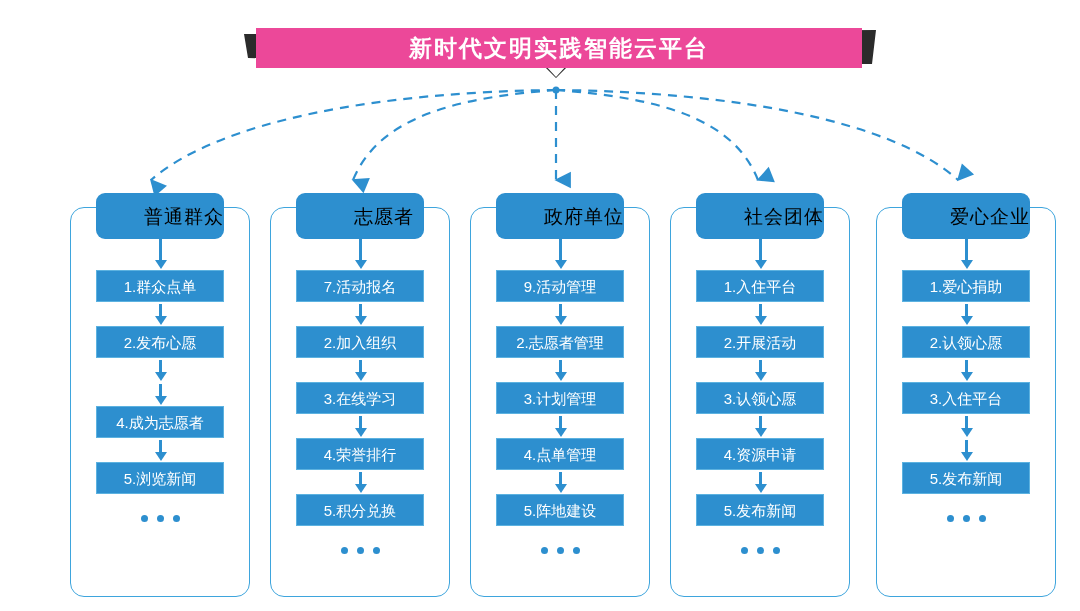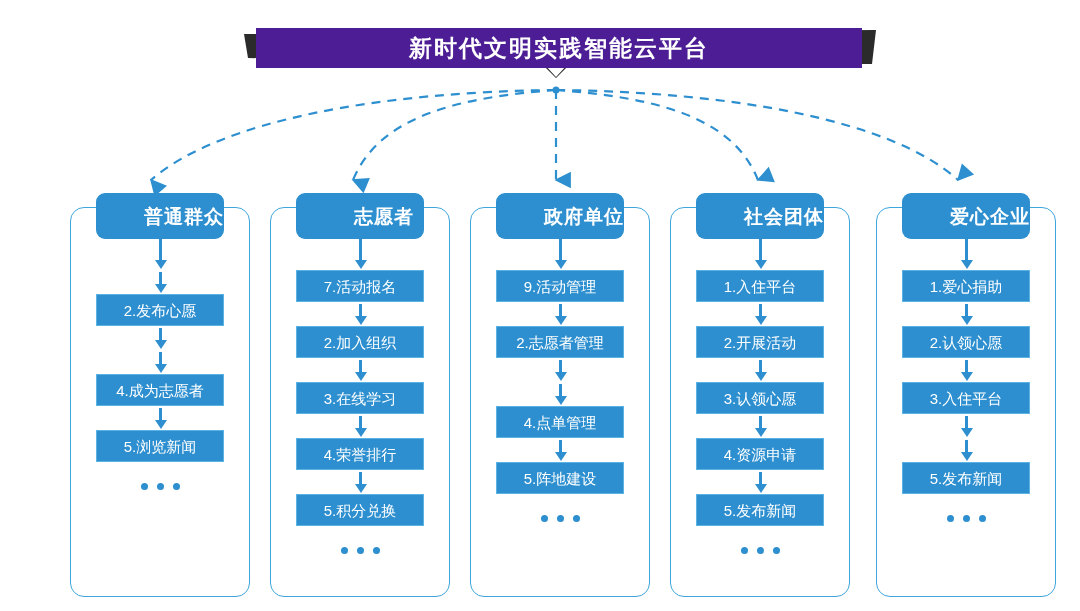--- a/index.html
+++ b/index.html
@@ -35,21 +35,21 @@
     top: 28px;
     width: 640px;
     height: 56px;
   }
   .banner-title {
     position: absolute;
     left: 256px;
     top: 28px;
     width: 606px;
     height: 40px;
-    background: #4c1d95;
+    background: #ec4899;
     display: flex;
     align-items: center;
     justify-content: center;
     box-sizing: border-box;
   }
   .banner-title span {
     color: #ffffff;
     font-size: 23px;
     font-weight: bold;
     letter-spacing: 2px;
@@ -105,23 +105,23 @@
     width: 128px;
     height: 46px;
     background: #2d8fcf;
     border-radius: 9px;
     display: flex;
     align-items: center;
     justify-content: center;
     z-index: 3;
   }
   .col-header span {
-    color: #ffffff;
+    color: #000000;
     font-size: 19px;
-    font-weight: bold;
+    font-weight: normal;
     letter-spacing: 1px;
     line-height: 1;
     white-space: nowrap;
     margin-left: 48px;
   }
 
   .items {
     position: absolute;
     left: 0;
     top: 77px;
@@ -261,20 +261,23 @@
     <div class="column col-0">
       <div class="card"></div>
       <div class="col-header">
         <span>普通群众</span>
       </div>
       <div class="head-arrow">
         <div class="shaft"></div>
         <div class="head"></div>
       </div>
       <div class="items">
+        <div class="item-box">
+            <span>1.群众点单</span>
+          </div>
         <div class="step-arrow">
             <div class="shaft"></div>
             <div class="head"></div>
           </div>
         <div class="item-box">
             <span>2.发布心愿</span>
           </div>
         <div class="step-arrow">
             <div class="shaft"></div>
             <div class="head"></div>
@@ -367,20 +370,23 @@
             <div class="shaft"></div>
             <div class="head"></div>
           </div>
         <div class="item-box">
             <span>2.志愿者管理</span>
           </div>
         <div class="step-arrow">
             <div class="shaft"></div>
             <div class="head"></div>
           </div>
+        <div class="item-box">
+            <span>3.计划管理</span>
+          </div>
         <div class="step-arrow">
             <div class="shaft"></div>
             <div class="head"></div>
           </div>
         <div class="item-box">
             <span>4.点单管理</span>
           </div>
         <div class="step-arrow">
             <div class="shaft"></div>
             <div class="head"></div>

